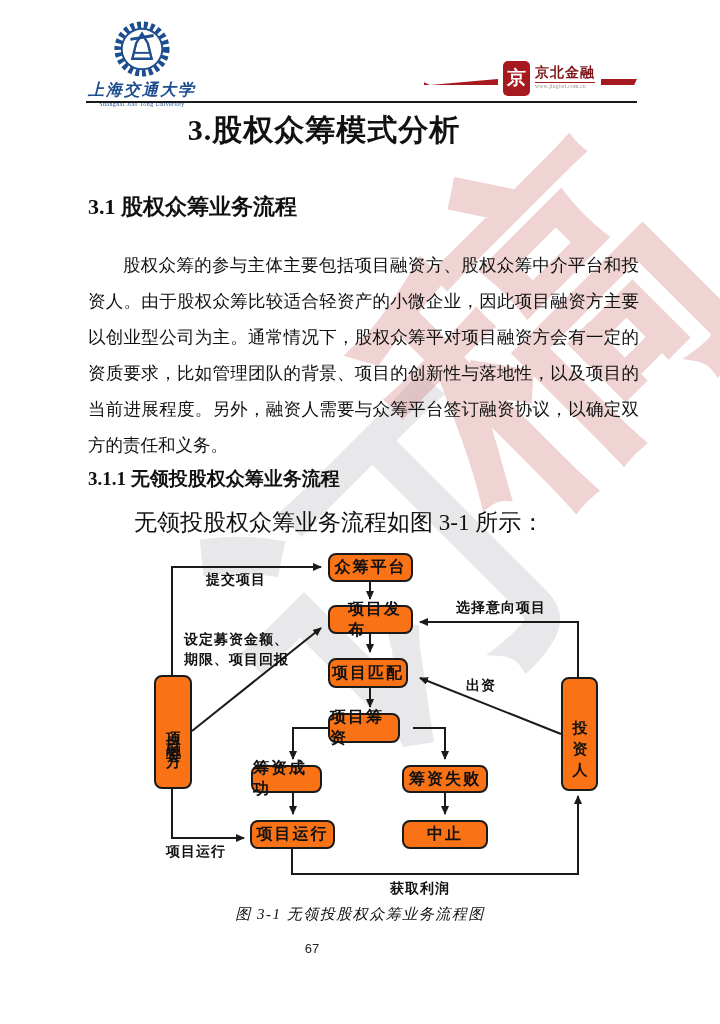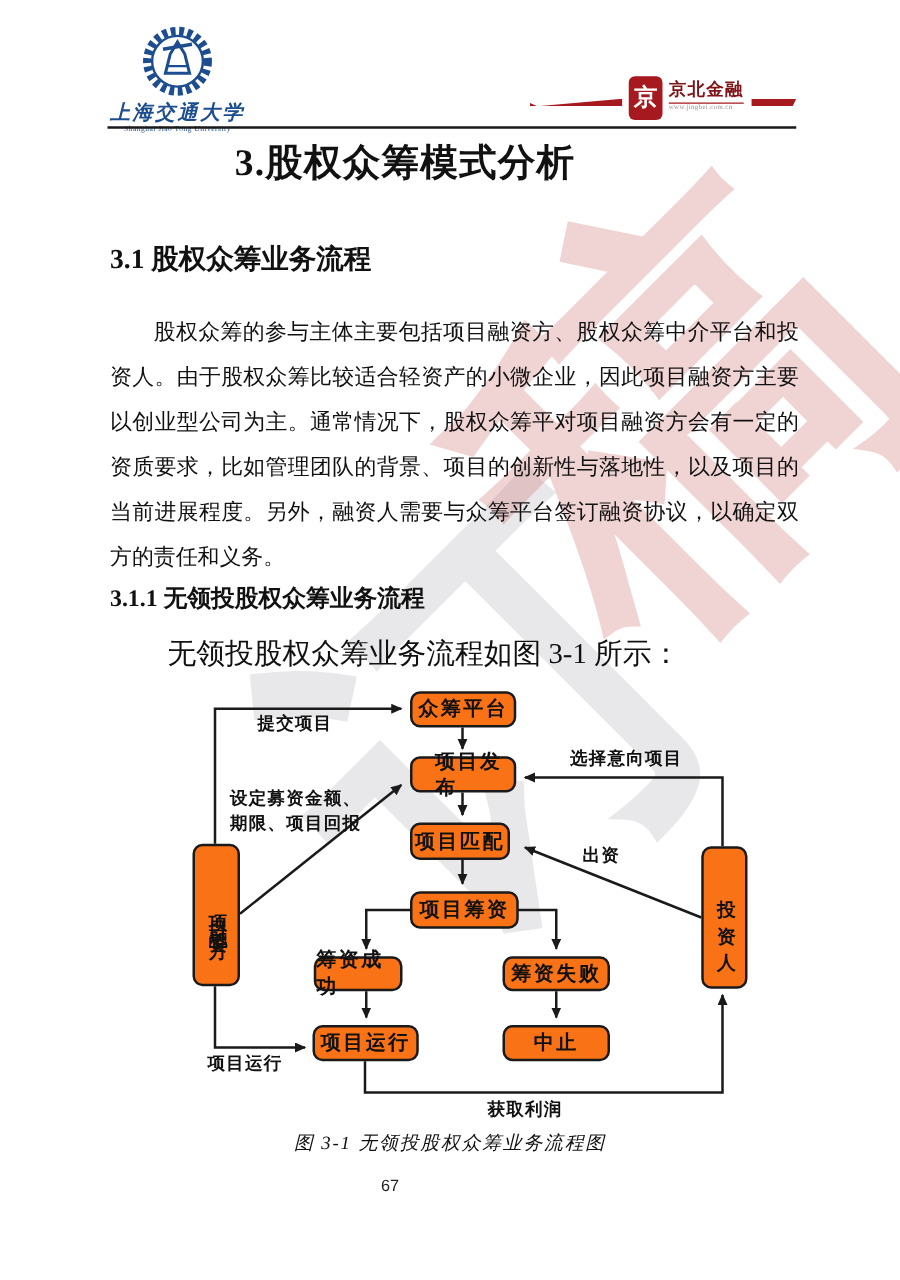--- a/index.html
+++ b/index.html
@@ -123,21 +123,21 @@
         <line x1="293" y1="793" x2="293" y2="814" marker-end="url(#arr)"></line>
         <line x1="445" y1="793" x2="445" y2="814" marker-end="url(#arr)"></line>
         <polyline points="172,789 172,838 244,838" marker-end="url(#arr)"></polyline>
         <polyline points="292,849 292,874 578,874 578,796" marker-end="url(#arr)"></polyline>
       </g>
     </svg>
 
     <div class="fc-box" style="left:328px; top:553px; width:85px; height:29px;">众筹平台</div>
     <div class="fc-box" style="left:328px; top:605px; width:85px; height:29px;padding-left:18px;">项目发布</div>
     <div class="fc-box" style="left:328px; top:658px; width:80px; height:30px;">项目匹配</div>
-    <div class="fc-box" style="left:328px; top:713px; width:87px; height:30px;">项目筹资</div>
+    <div class="fc-box" style="left:328px; top:713px; width:72px; height:30px;">项目筹资</div>
     <div class="fc-box" style="left:251px; top:765px; width:71px; height:28px;">筹资成功</div>
     <div class="fc-box" style="left:402px; top:765px; width:86px; height:28px;">筹资失败</div>
     <div class="fc-box" style="left:250px; top:820px; width:85px; height:29px;">项目运行</div>
     <div class="fc-box" style="left:402px; top:820px; width:86px; height:29px;">中止</div>
     <div class="fc-box fc-vbox ls-fin" style="left:154px; top:675px; width:38px; height:114px;">
       <span>项目融资方</span>
     </div>
     <div class="fc-box fc-vbox ls-inv" style="left:561px; top:677px; width:37px; height:114px;">
       <span>投资人</span>
     </div>

